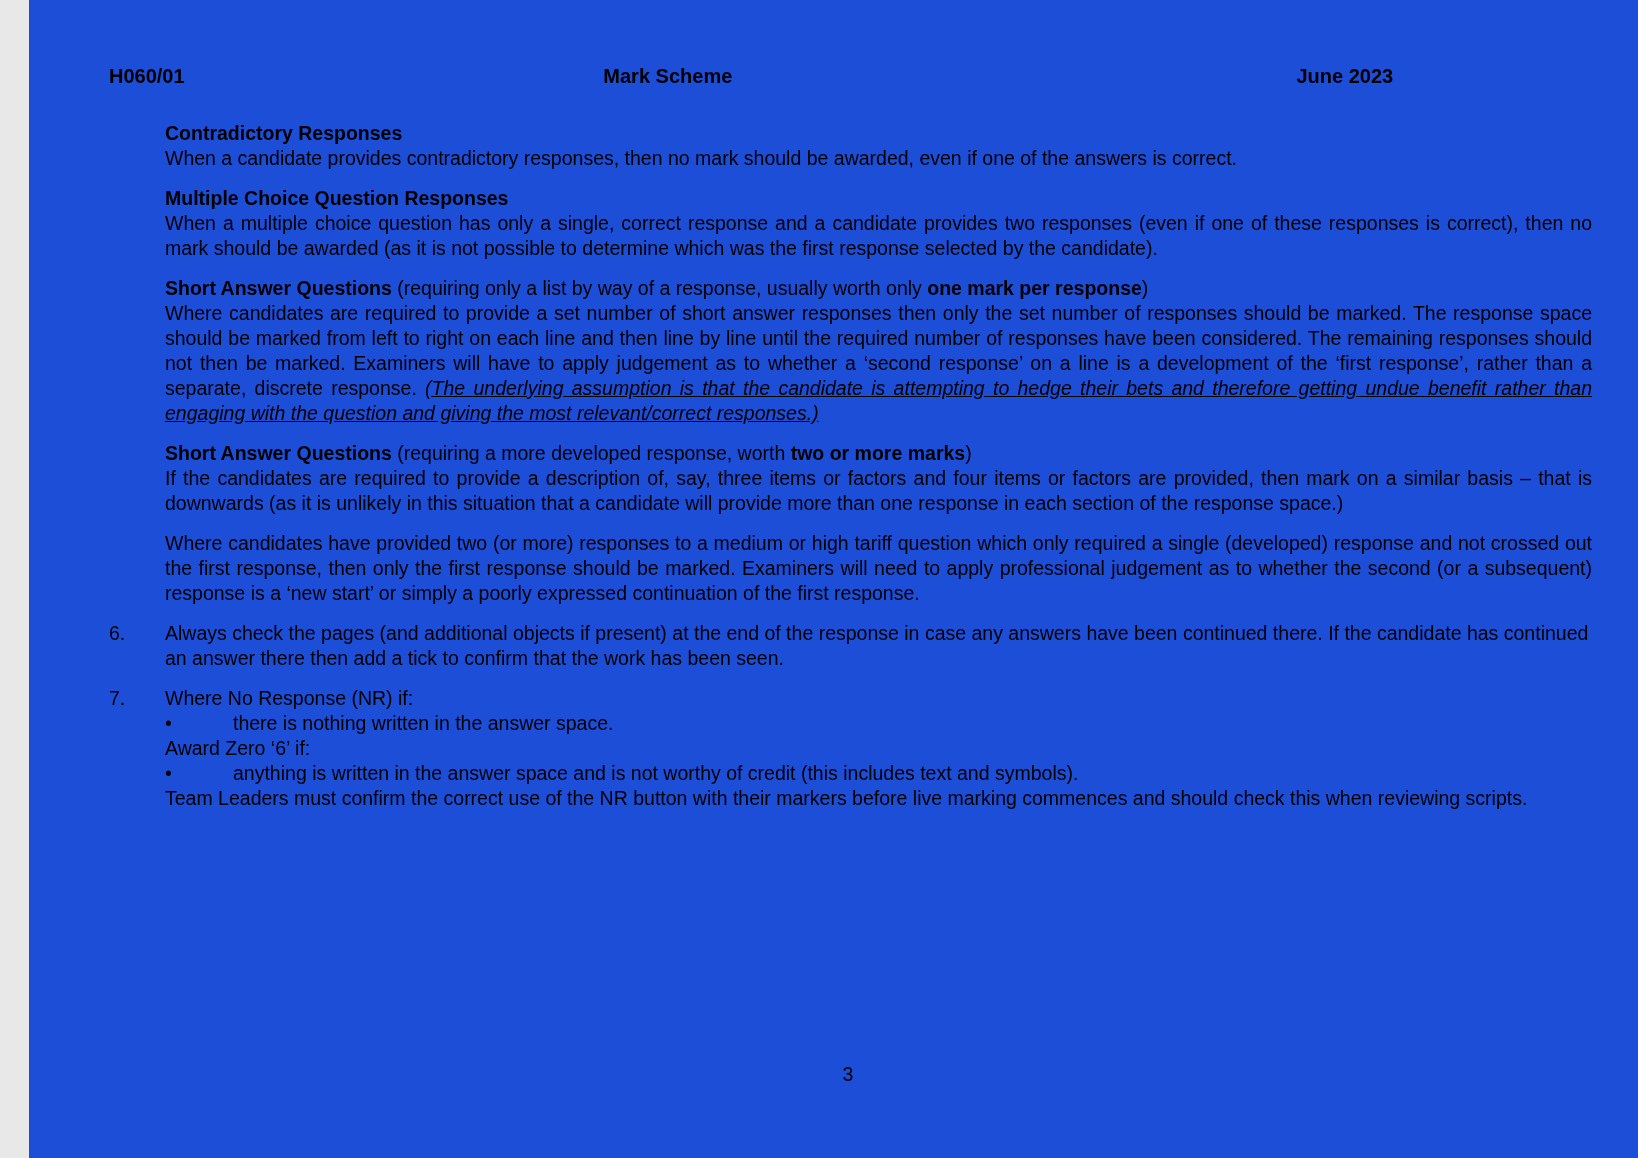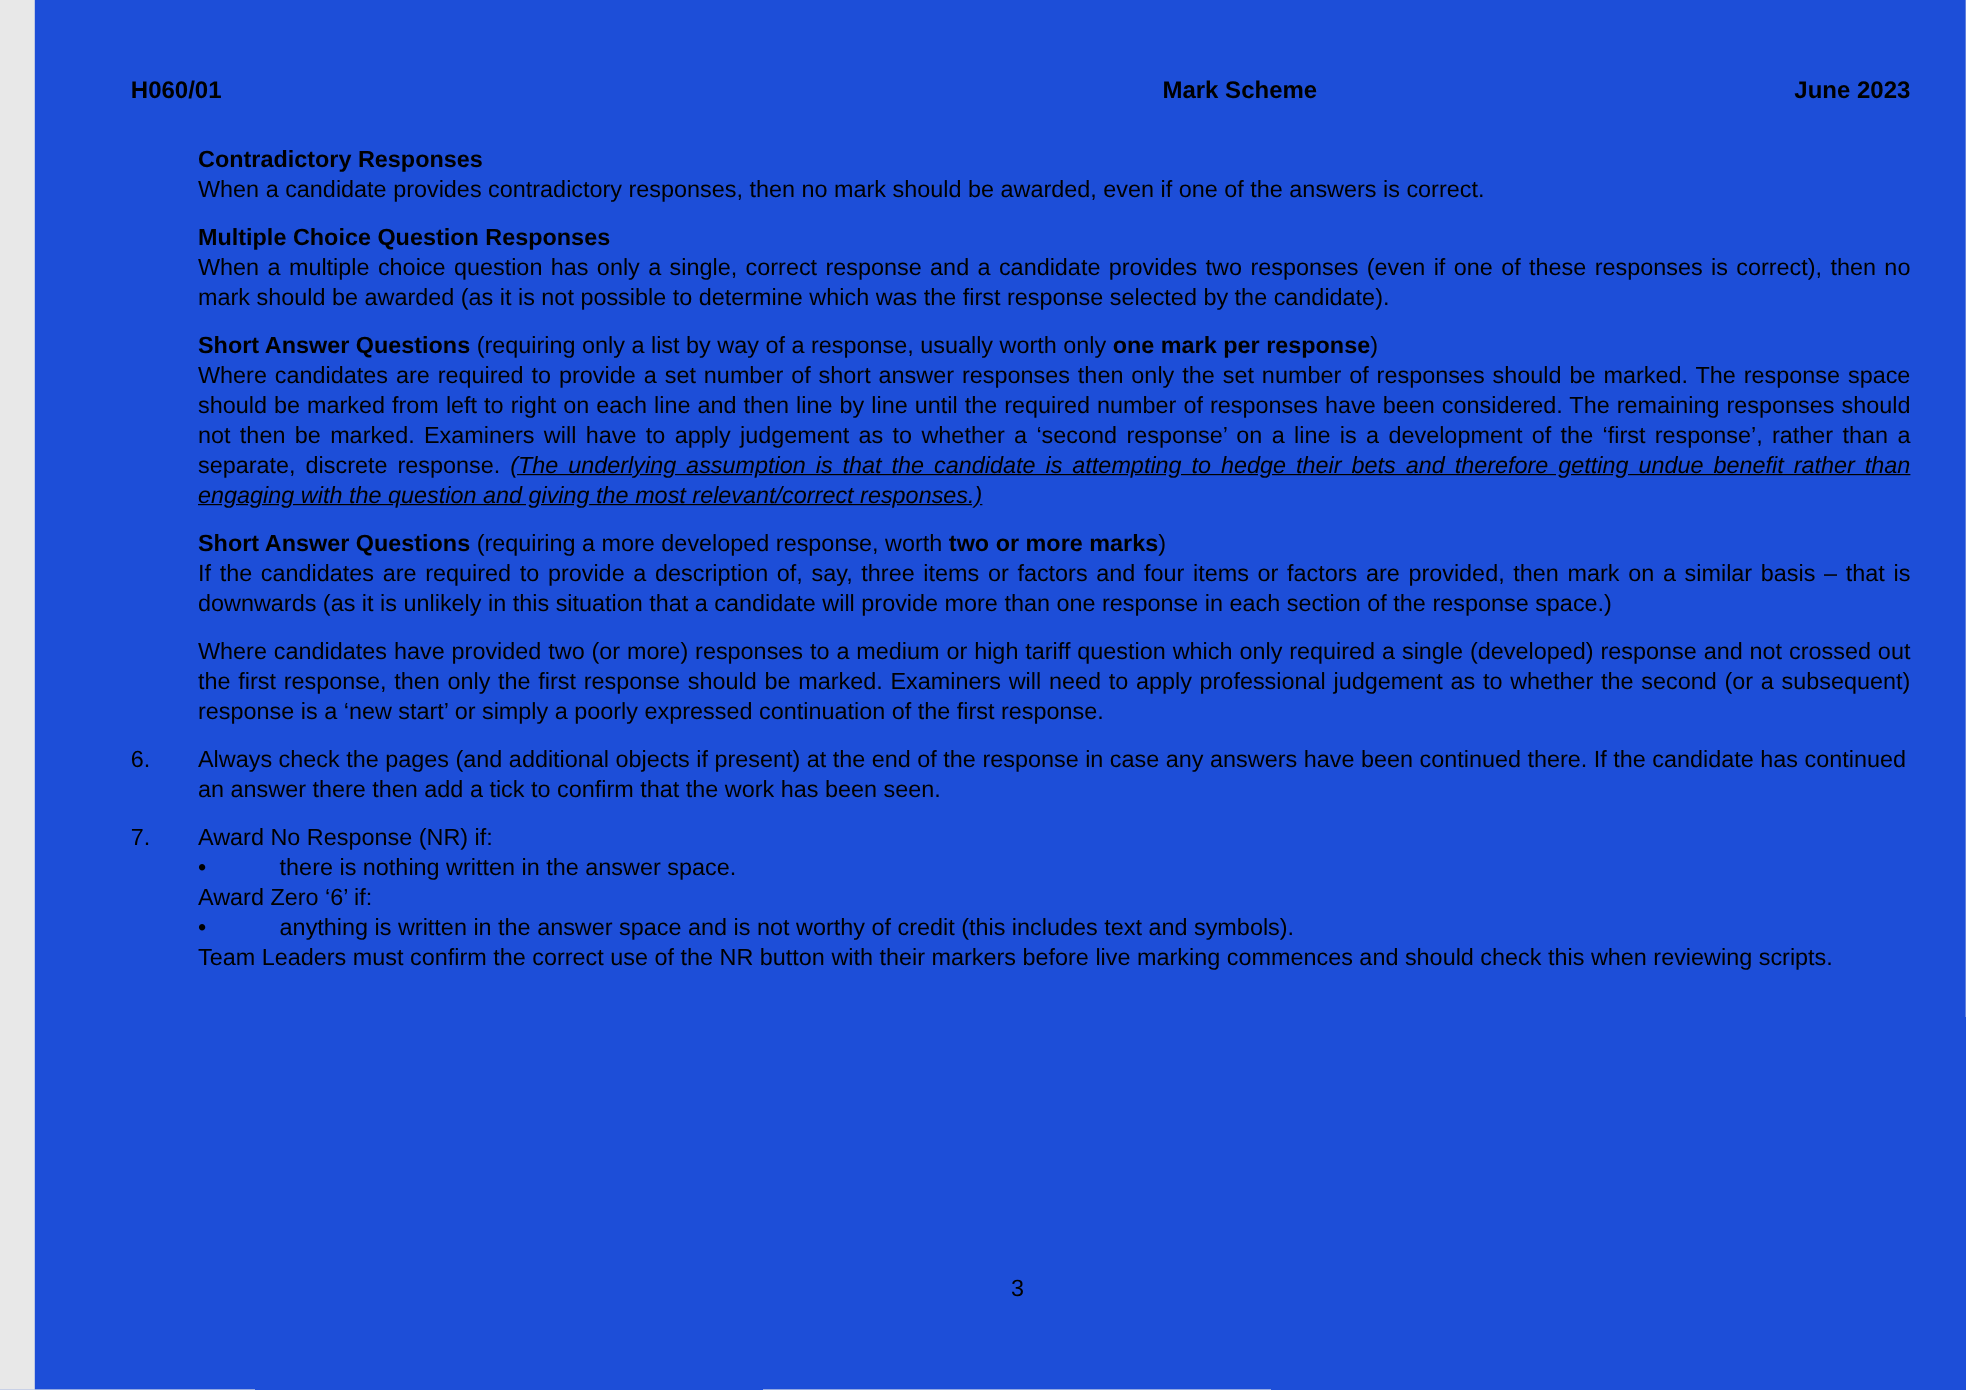--- a/index.html
+++ b/index.html
@@ -11,22 +11,22 @@
     font-size:19.5px;line-height:25px;color:#000;
     overflow:hidden;
     margin-left:29px;
   }
   .header{
     position:absolute;top:64px;left:80px;right:75px;
     display:flex;align-items:baseline;
     font-weight:bold;font-size:20px;
   }
   .header .h-left{flex:1;text-align:left;}
-  .header .h-center{flex:1;text-align:right;}
-  .header .h-right{flex:1;text-align:right;}
+  .header .h-center{flex:1;text-align:left;}
+  .header .h-right{flex:1;text-align:center;}
   .content{position:absolute;top:121px;left:80px;width:1483px;}
   .section{margin:0 0 15px 0;padding-left:56px;}
   .section p{margin:0;}
   .justify{text-align:justify;}
   .b{font-weight:bold;}
   .i{font-style:italic;text-decoration:underline;}
   .item{display:flex;margin-bottom:15px;}
   .num{width:56px;flex:none;}
   .itext{flex:1;}
   .itext p{margin:0;}
@@ -78,21 +78,21 @@
     <div class="item">
       <div class="num">6.</div>
       <div class="itext">
         <p>Always check the pages (and additional objects if present) at the end of the response in case any answers have been continued there. If the candidate has continued an answer there then add a tick to confirm that the work has been seen.</p>
       </div>
     </div>
 
     <div class="item">
       <div class="num">7.</div>
       <div class="itext">
-        <p>Award No Response (NR) if:</p>
+        <p>Where No Response (NR) if:</p>
         <div class="bullet-row">
           <span class="bullet-glyph">•</span>
           <span>there is nothing written in the answer space.</span>
         </div>
         <p class="mt">Award Zero ‘6’ if:</p>
         <div class="bullet-row">
           <span class="bullet-glyph">•</span>
           <span>anything is written in the answer space and is not worthy of credit (this includes text and symbols).</span>
         </div>
         <p class="mt">Team Leaders must confirm the correct use of the NR button with their markers before live marking commences and should check this when reviewing scripts.</p>

